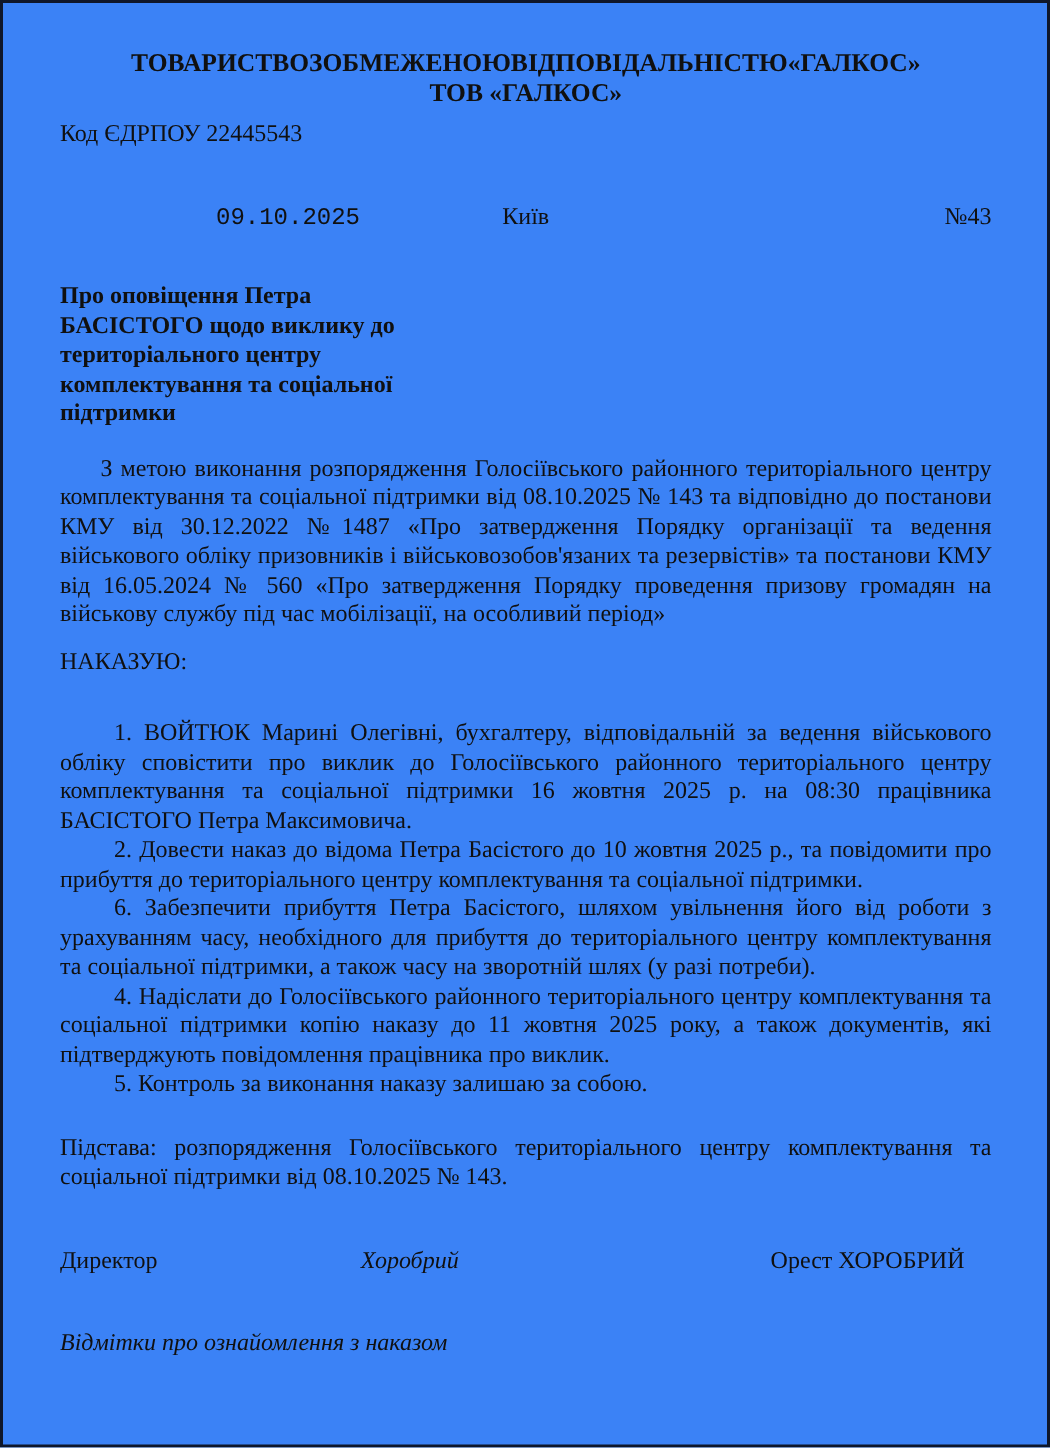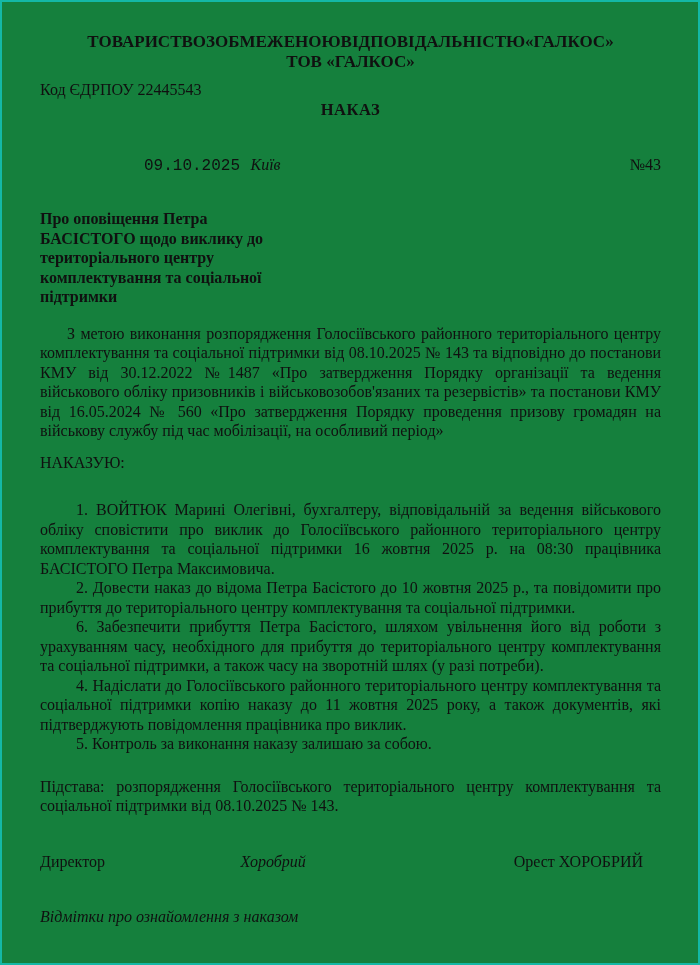--- a/index.html
+++ b/index.html
@@ -4,22 +4,22 @@
 <style>
   * { margin: 0; padding: 0; box-sizing: border-box; }
   html, body { background: #e9e9e9; }
   body {
     width: 700px;
     font-family: "Liberation Serif", "DejaVu Serif", serif;
   }
   .page {
     width: 700px;
     height: 965px;
-    background: #15803d;
-    border: 2px solid #14b8a6;
+    background: #3b82f6;
+    border: 2px solid #0f172a;
     padding: 26px 37px 20px 38px;
     color: #101010;
     font-size: 16px;
     line-height: 19.5px;
     overflow: hidden;
   }
   .company-block {
     text-align: center;
     font-weight: bold;
     font-size: 17px;
@@ -39,21 +39,21 @@
     letter-spacing: 0.5px;
   }
   .meta-row {
     display: flex;
     justify-content: space-between;
     align-items: baseline;
     margin-top: 35px;
     line-height: 20px;
   }
   .meta-row .meta-date  { width: 200px; text-align: right; font-family: Liberation Mono, monospace; }
-  .meta-row .meta-city  { width: 200px; text-align: left; font-style: italic; }
+  .meta-row .meta-city  { width: 200px; text-align: center; }
   .meta-row .meta-number{ width: 200px; text-align: right; }
   .subject {
     margin-top: 33px;
     font-weight: bold;
     white-space: pre-line;
     max-width: 300px;
   }
   .preamble {
     margin-top: 17px;
     text-align: justify;
@@ -93,21 +93,20 @@
 
 <div class="page">
 
   <div class="company-block">
     <div>ТОВАРИСТВОЗОБМЕЖЕНОЮВІДПОВІДАЛЬНІСТЮ«ГАЛКОС»</div>
     <div>ТОВ «ГАЛКОС»</div>
   </div>
 
   <div class="edrpou">Код ЄДРПОУ 22445543</div>
 
-  <div class="doc-title">НАКАЗ</div>
 
   <div class="meta-row">
     <span class="meta-date">09.10.2025</span>
     <span class="meta-city">Київ</span>
     <span class="meta-number">№43</span>
   </div>
 
   <div class="subject">Про оповіщення Петра
 БАСІСТОГО щодо виклику до
 територіального центру

